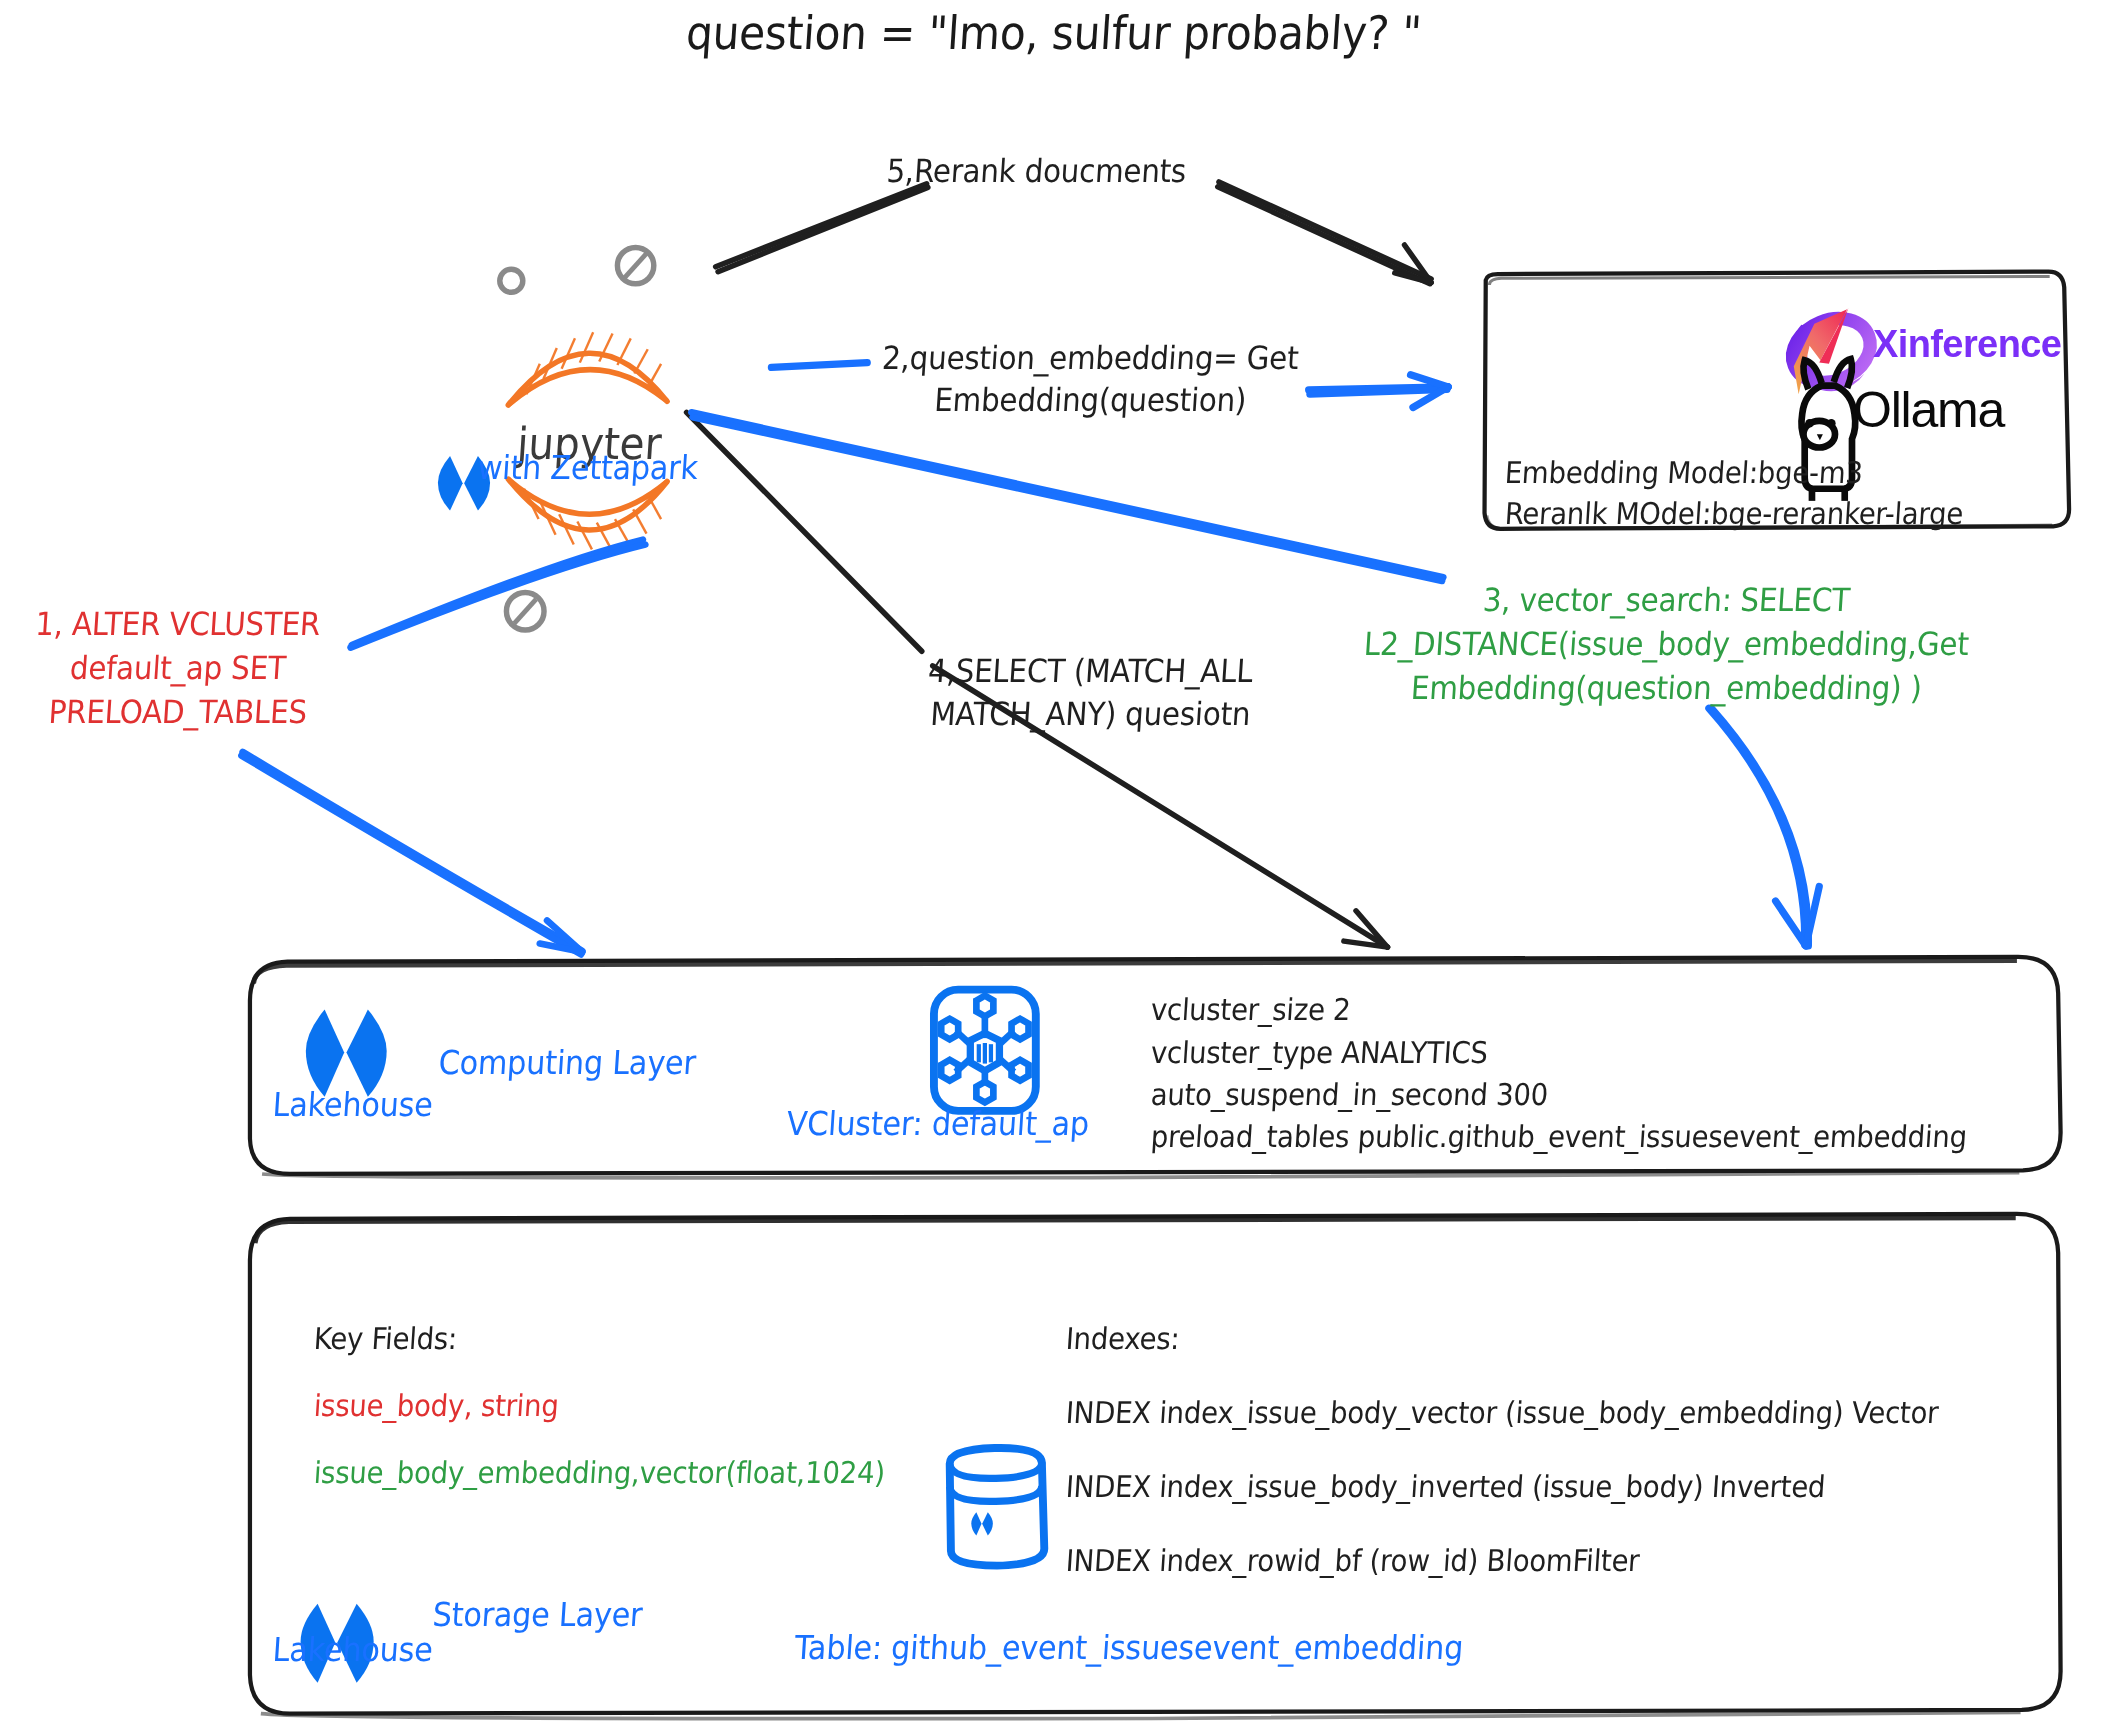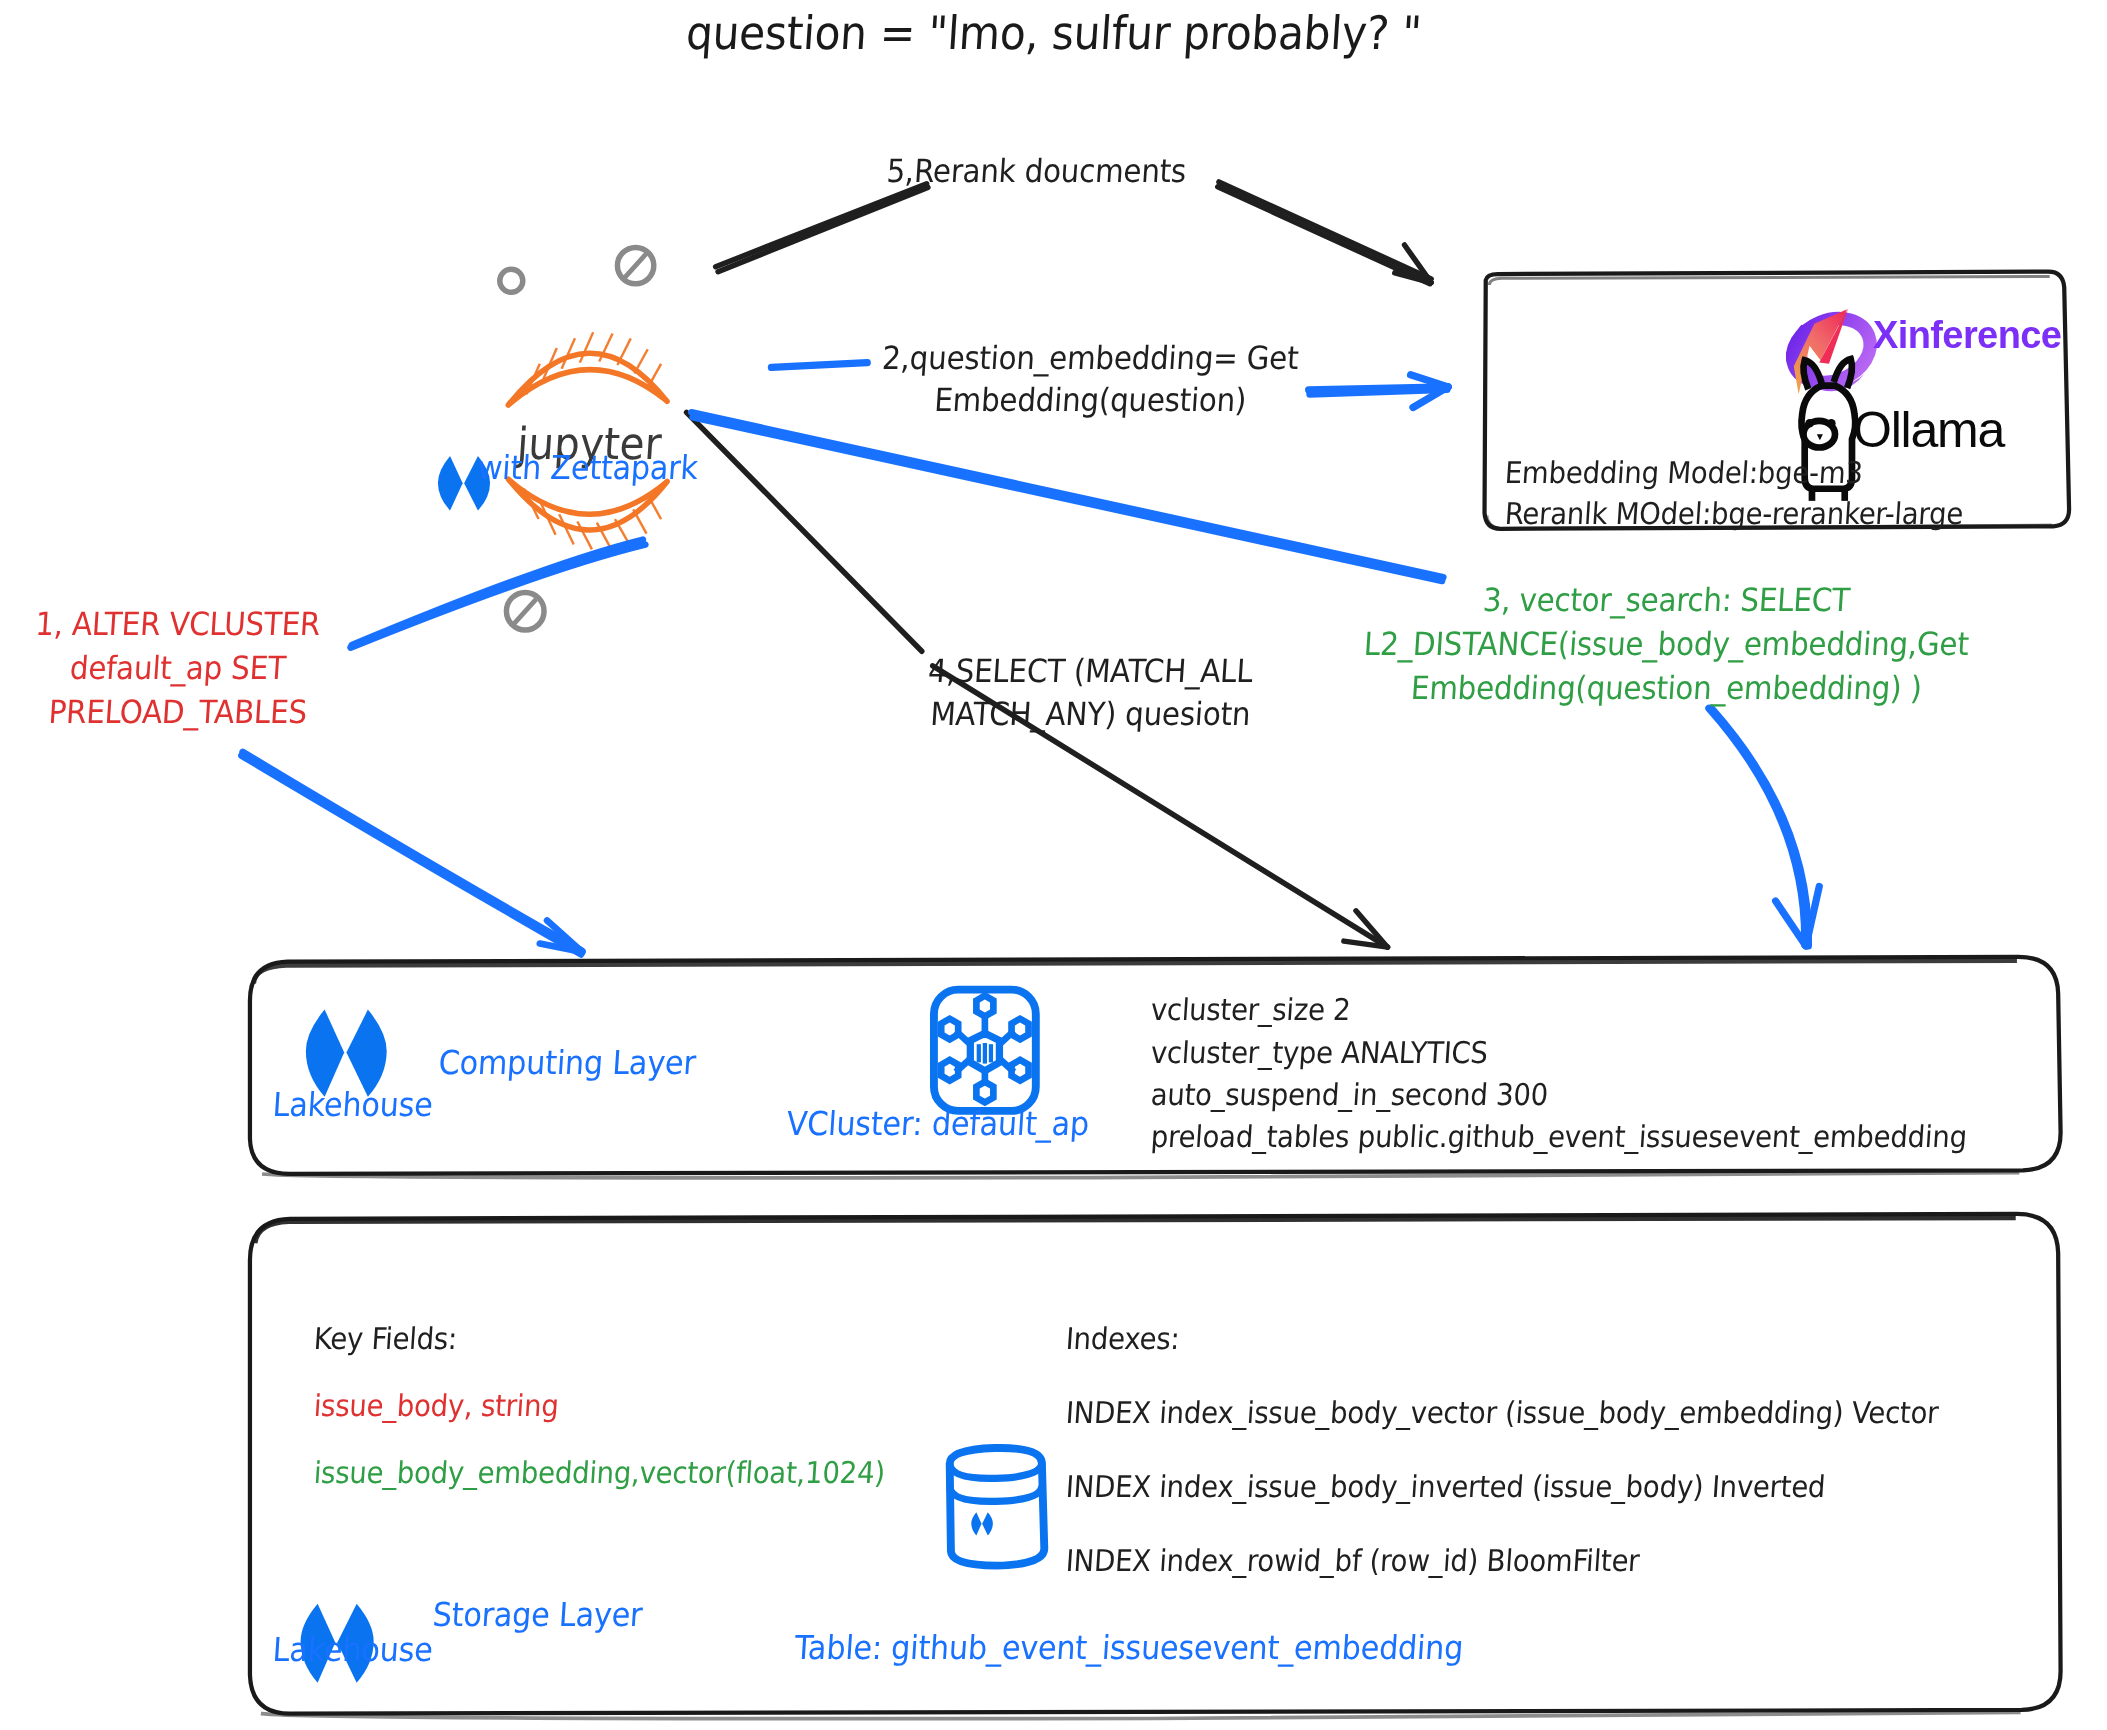--- a/index.html
+++ b/index.html
@@ -261,23 +261,23 @@
       <path d="M2978 1560 L3000 1462"></path>
     </g>
   </svg>
 
   <div class="txt hand title ctr" style="left:522px; top:6px; width:1067px;">question = "lmo, sulfur probably? "</div>
 
   <div class="jupyter-word hand" style="left:519px; top:418px;">jupyter</div>
 
   <div class="txt hand label-blue" style="left:479px; top:449px; font-size:33px;">with Zettapark</div>
 
-  <div class="xinference-word" style="left:1873px; top:314px;">Xinference</div>
-
-  <div class="ollama-word" style="left:1853px; top:401px;">Ollama</div>
+  <div class="xinference-word" style="left:1873px; top:323px;">Xinference</div>
+
+  <div class="ollama-word" style="left:1853px; top:381px;">Ollama</div>
 
   <div class="txt hand mono-black" style="left:1506px; top:455px;">Embedding Model:bge-m3</div>
   <div class="txt hand mono-black" style="left:1506px; top:496px;">Reranlk MOdel:bge-reranker-large</div>
 
   <div class="txt hand label-black ctr" style="left:807px; top:153px; width:461px;">5,Rerank doucments</div>
 
   <div class="txt hand label-black ctr" style="left:861px; top:340px; width:461px;">2,question_embedding= Get</div>
   <div class="txt hand label-black ctr" style="left:861px; top:382px; width:461px;">Embedding(question)</div>
 
   <div class="txt hand label-red ctr" style="left:6px; top:606px; width:346px;">1, ALTER VCLUSTER</div>

